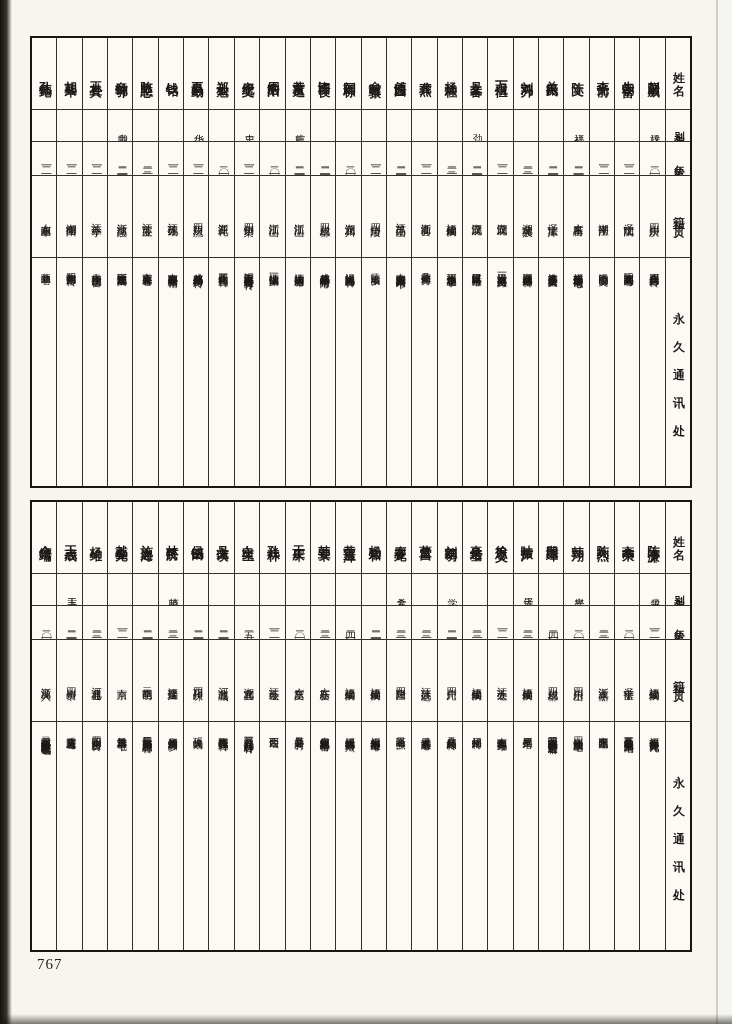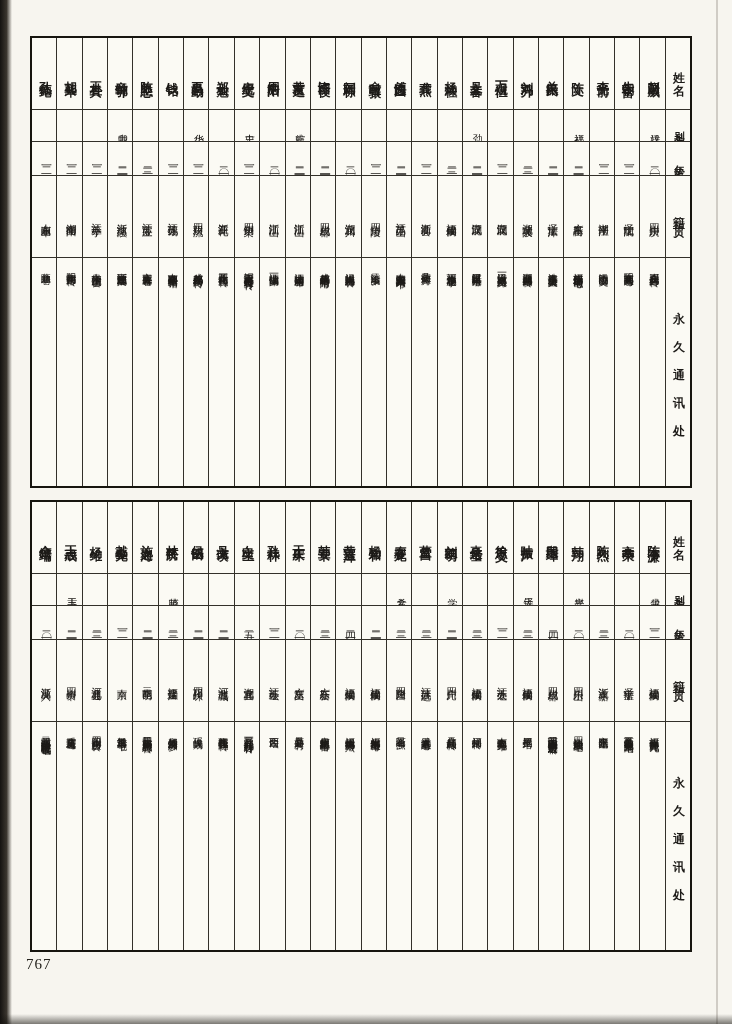--- a/index.html
+++ b/index.html
@@ -41,21 +41,21 @@
   .cell.address{flex:1 1 auto;border-bottom:none;font-size:10px;text-align:start;padding-top:7px;letter-spacing:.5px;line-height:1.12;}
   
   .col.head .cell{font-weight:700;}
   .col.head .name{letter-spacing:12px;font-size:12px;}
   .col.head .alias{letter-spacing:3px;font-size:10.5px;}
   .col.head .age{letter-spacing:2px;font-size:10.5px;}
   .col.head .origin{letter-spacing:10px;font-size:12px;}
   .col.head .address{letter-spacing:28px;font-size:12px;text-align:center;padding-top:0;}
 
   .page-number{
-    position:absolute;left:26px;top:956px;
+    position:absolute;left:37px;top:956px;
     font-size:15px;letter-spacing:1px;color:#24221d;
     font-family:"Liberation Serif","DejaVu Serif",serif;
   }
 </style>
 </head>
 <body>
 
 <div class="page">
   <div class="edge-left"></div>
   <div class="edge-right"></div>

